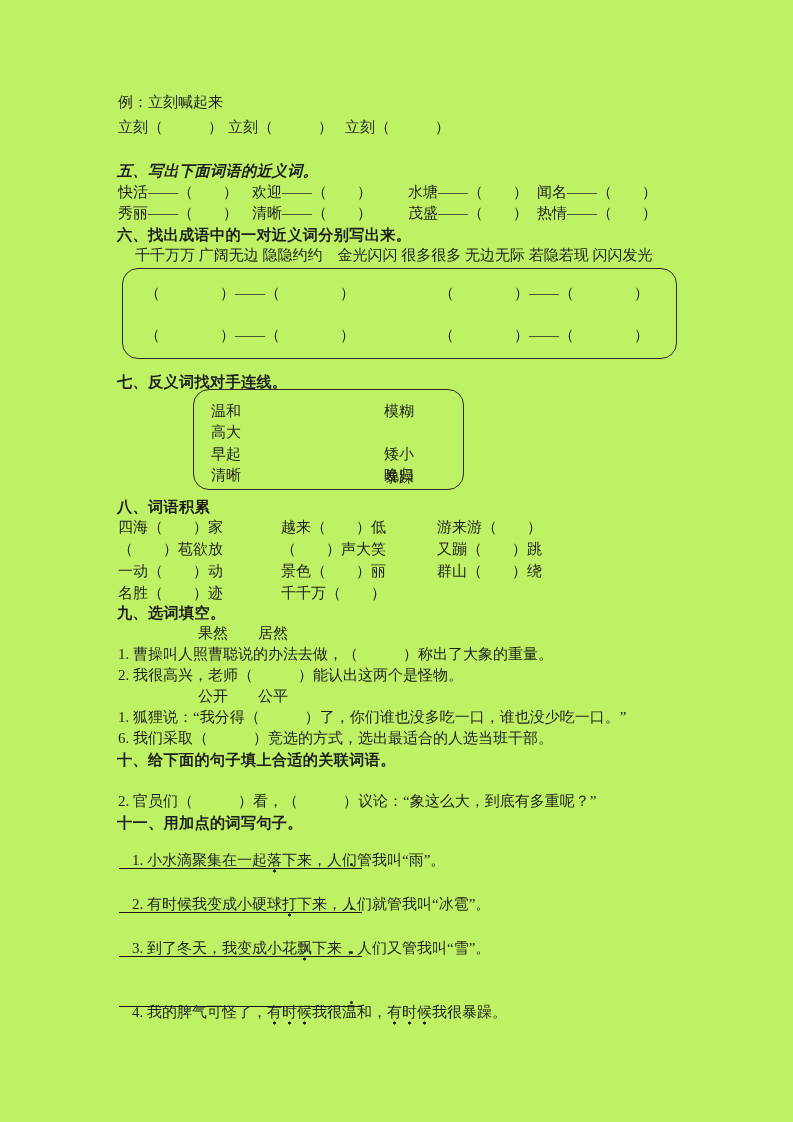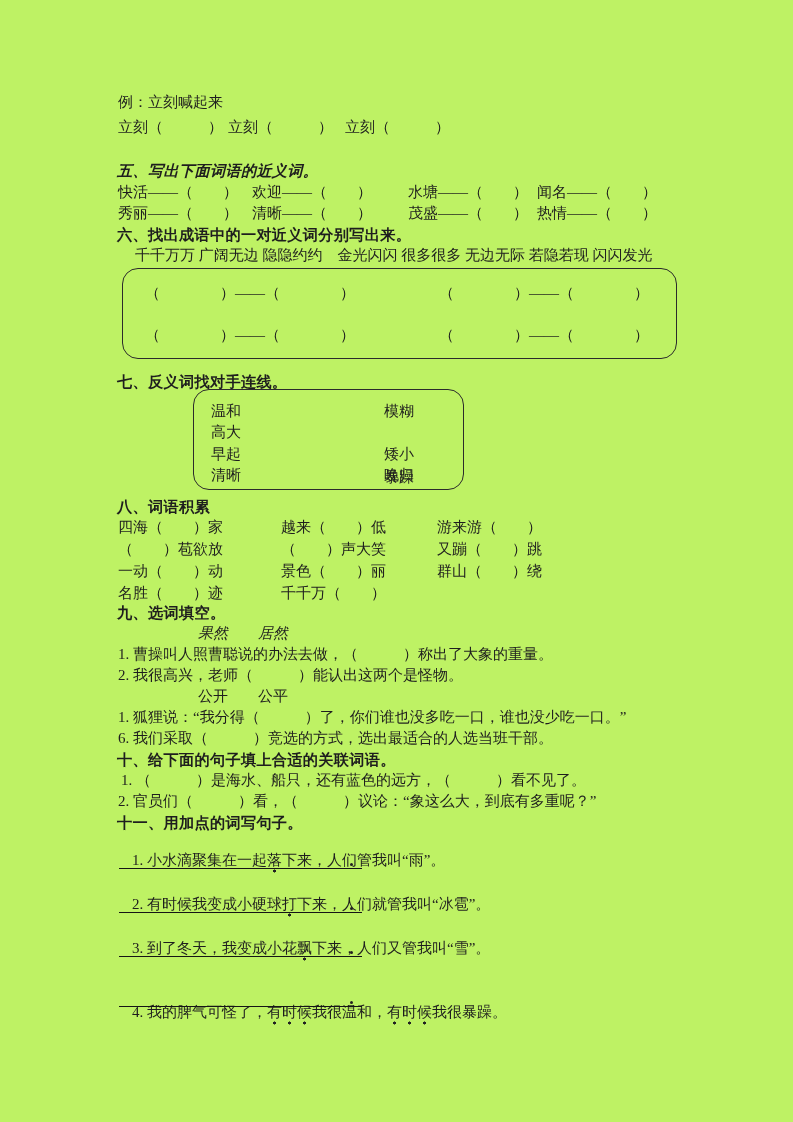--- a/index.html
+++ b/index.html
@@ -94,29 +94,28 @@
     <span class="cell" style="left:0">一动（　　）动</span>
     <span class="cell" style="left:163px">景色（　　）丽</span>
     <span class="cell" style="left:319px">群山（　　）绕</span>
   </div>
   <div class="t" style="top:585px; left:118px;">
     <span class="cell" style="left:0">名胜（　　）迹</span>
     <span class="cell" style="left:163px">千千万（　　）</span>
   </div>
 
   <div class="t h" style="top:604px; left:117px;">九、选词填空。</div>
-  <div class="t" style="top:625px; left:198px;font-style:italic;">果然　　居然</div>
+  <div class="t" style="top:625px; left:198px;">果然　　居然</div>
   <div class="t" style="top:646px; left:118px;">1. 曹操叫人照曹聪说的办法去做，（　　　）称出了大象的重量。</div>
   <div class="t" style="top:667px; left:118px;">2. 我很高兴，老师（　　　）能认出这两个是怪物。</div>
   <div class="t" style="top:688px; left:198px;">公开　　公平</div>
   <div class="t" style="top:709px; left:118px;">1. 狐狸说：“我分得（　　　）了，你们谁也没多吃一口，谁也没少吃一口。”</div>
   <div class="t" style="top:730px; left:118px;">6. 我们采取（　　　）竞选的方式，选出最适合的人选当班干部。</div>
 
   <div class="t h" style="top:751px; left:117px;">十、给下面的句子填上合适的关联词语。</div>
-  <div class="t" style="top:772px; left:121px;">1. （　　　）是海水、船只，还有蓝色的远方，（　　　）看不见了。</div>
   <div class="t" style="top:793px; left:118px;">2. 官员们（　　　）看，（　　　）议论：“象这么大，到底有多重呢？”</div>
 
   <div class="t h" style="top:814px; left:117px;">十一、用加点的词写句子。</div>
 
   <div class="t" style="top:835px; left:117px;">
     <span>1. 小水滴聚集在一起</span><span class="emph">落</span><span>下来，人们管我叫“雨”。</span>
   </div>
   <div class="ansline" style="top:868px;">
       <span class="ansdot"></span>
     </div>

